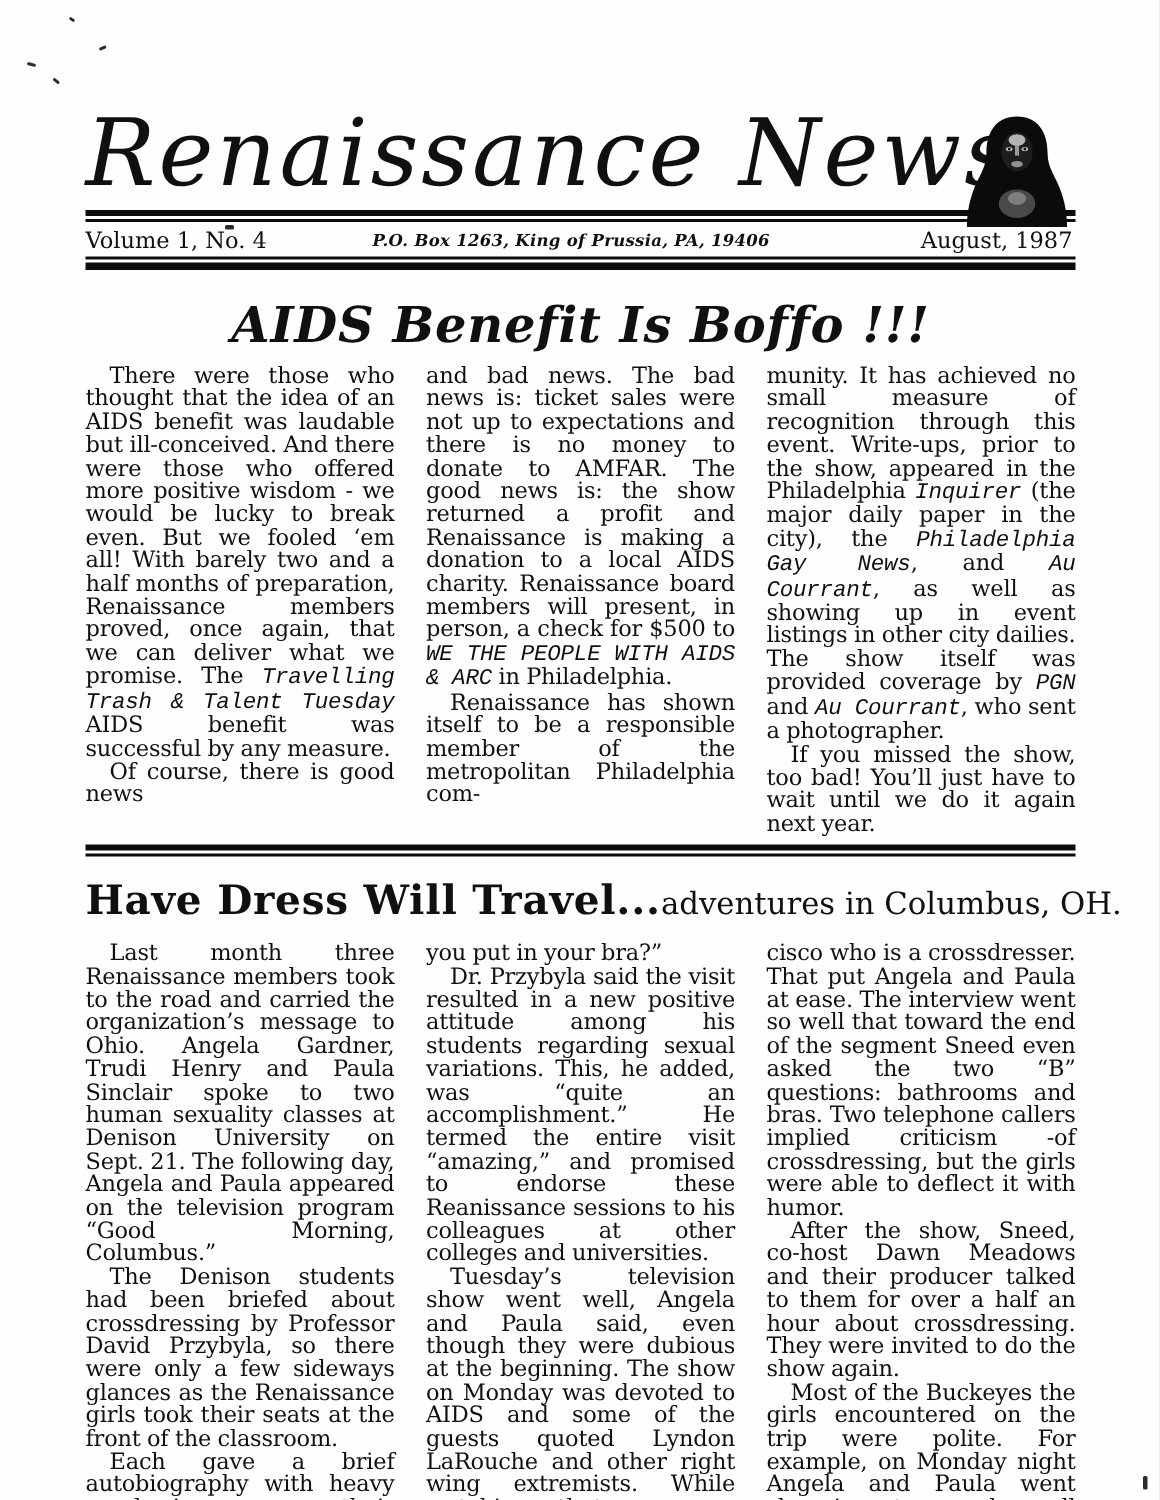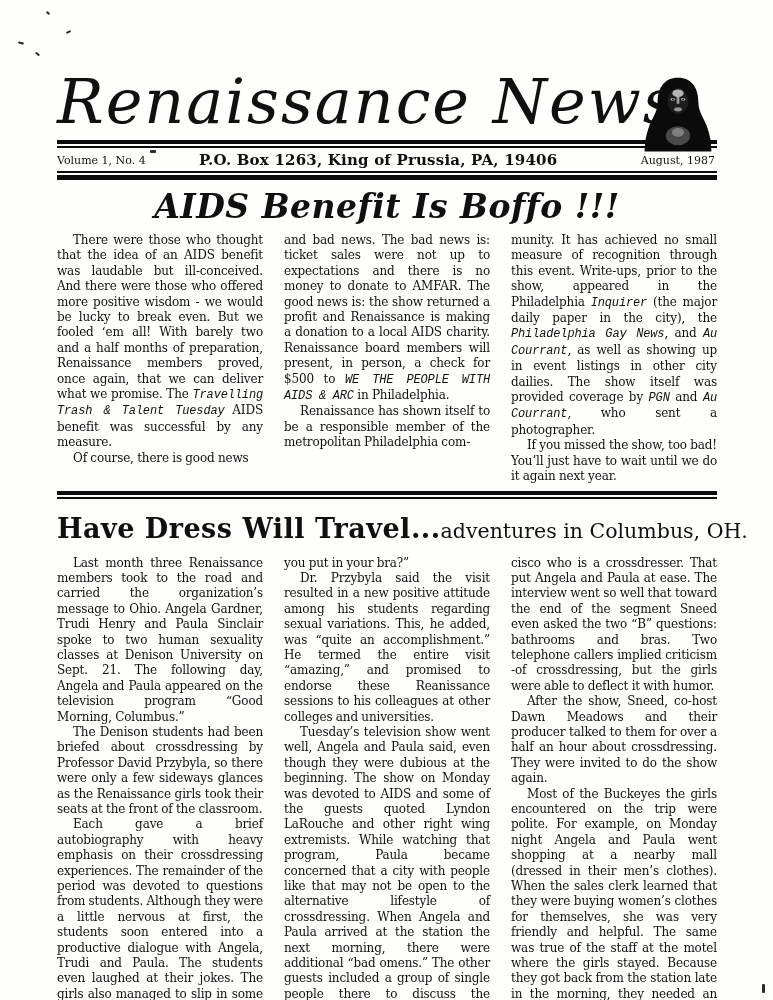--- a/index.html
+++ b/index.html
@@ -15,35 +15,35 @@
     font-style:italic;font-weight:500;font-size:62px;line-height:76px;
     margin:0;letter-spacing:2px;white-space:nowrap;
   }
   .logo{position:absolute;right:0;bottom:-16px;width:78px;height:82px;z-index:3;}
   
   .rule{background:#0c0c0c;}
   .r-thick{height:4px;}
   .r-thin{height:2px;margin-top:2px;}
   .r-thick2{height:5px;margin-top:2px;}
   .volume-row{display:flex;justify-content:space-between;align-items:center;padding:3px 2px 2px 0;}
-  .vol,.date{font-size:11px;}
-  .address{font-size:15px;font-weight:bold;letter-spacing:.2px;margin-right:30px;}
+  .vol,.date{font-size:15px;}
+  .address{font-size:11px;font-weight:bold;letter-spacing:.2px;margin-right:30px;font-style:italic;}
   
   .headline1{
     font-size:33px;font-style:italic;font-weight:bold;text-align:center;
-    margin:7px 0 7px;letter-spacing:.5px;
+    margin:17px 0 7px;letter-spacing:.5px;
   }
   .headline2{text-align:center;margin:14px 0 12px;white-space:nowrap;font-weight:normal;}
   .h2-bold{font-weight:bold;font-size:27px;letter-spacing:.5px;}
   .h2-rest{font-size:20.5px;}
   
   .cols{display:flex;gap:21px;}
   .col{flex:1;min-width:0;}
   .col p{
-    margin:0;font-size:12px;line-height:15.4px;text-align:justify;
+    margin:0;font-size:15px;line-height:15.4px;text-align:justify;
     letter-spacing:-.15px;word-spacing:-.3px;
   }
   .ind{text-indent:16px;}
   .art1{min-height:202px;}
   .divider{margin-top:6px;}
   em{font-style:italic;font-family:Liberation Mono, monospace;}
   
   .speck{position:absolute;background:#2a2a2a;border-radius:1px;}
 </style>
 </head>

